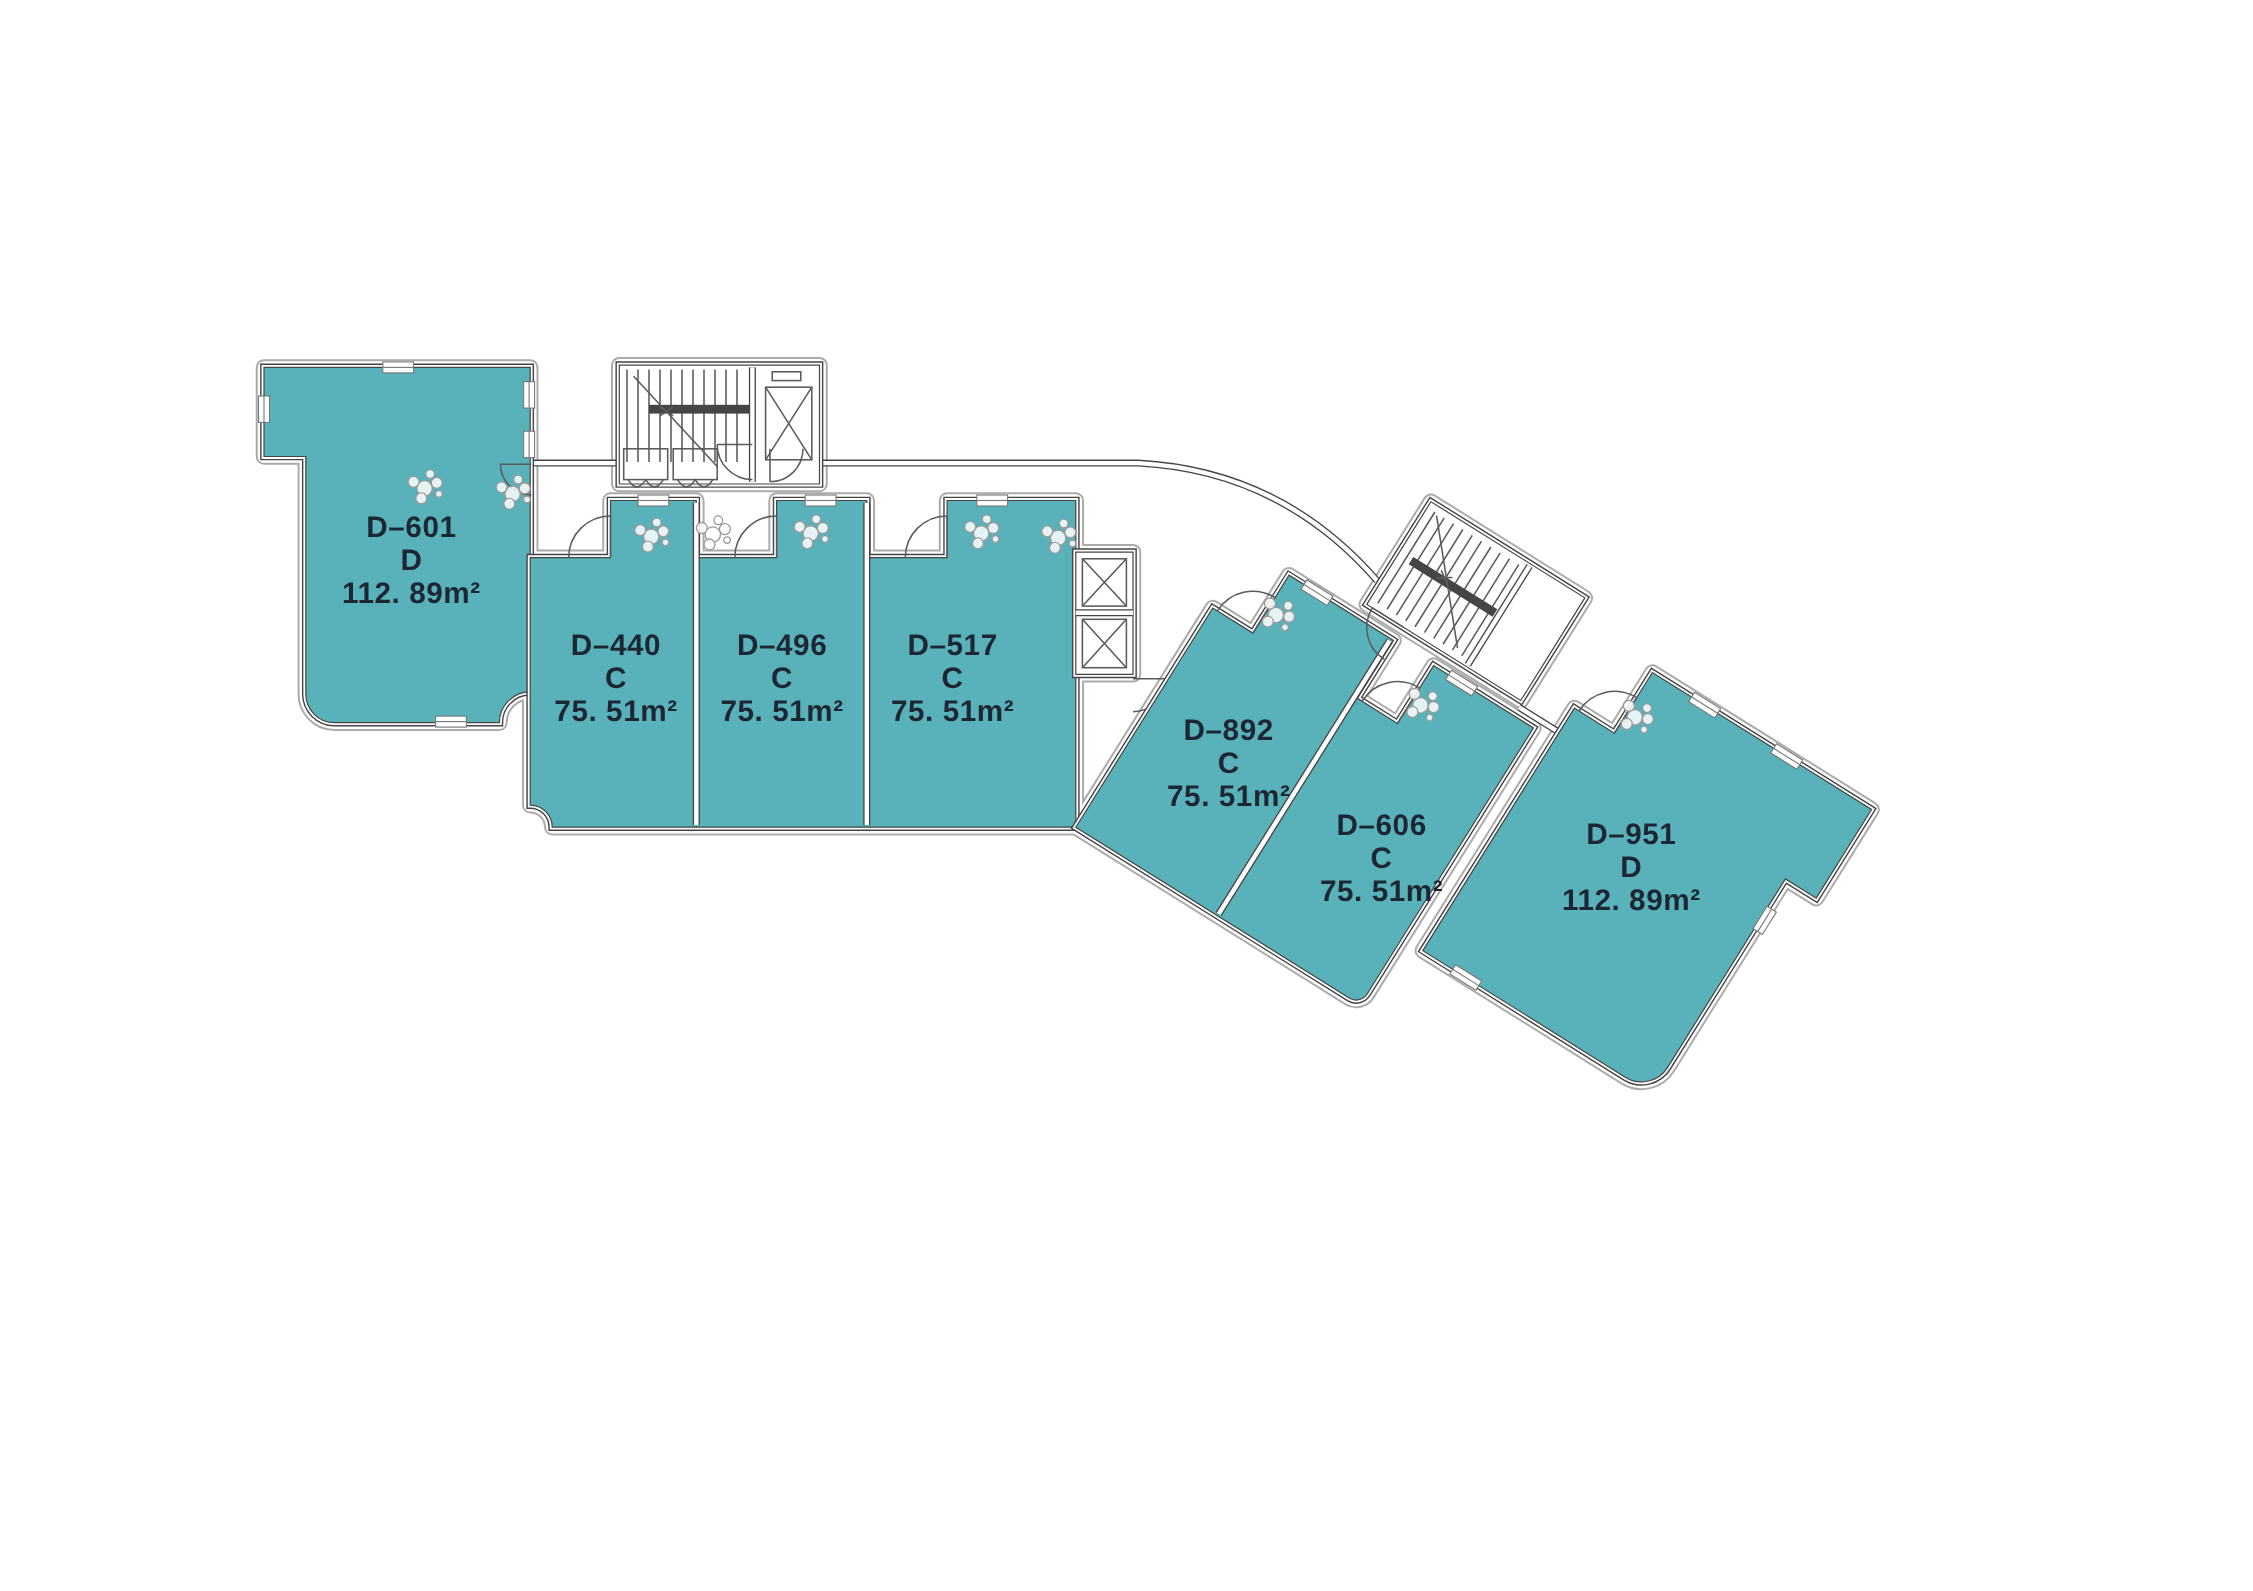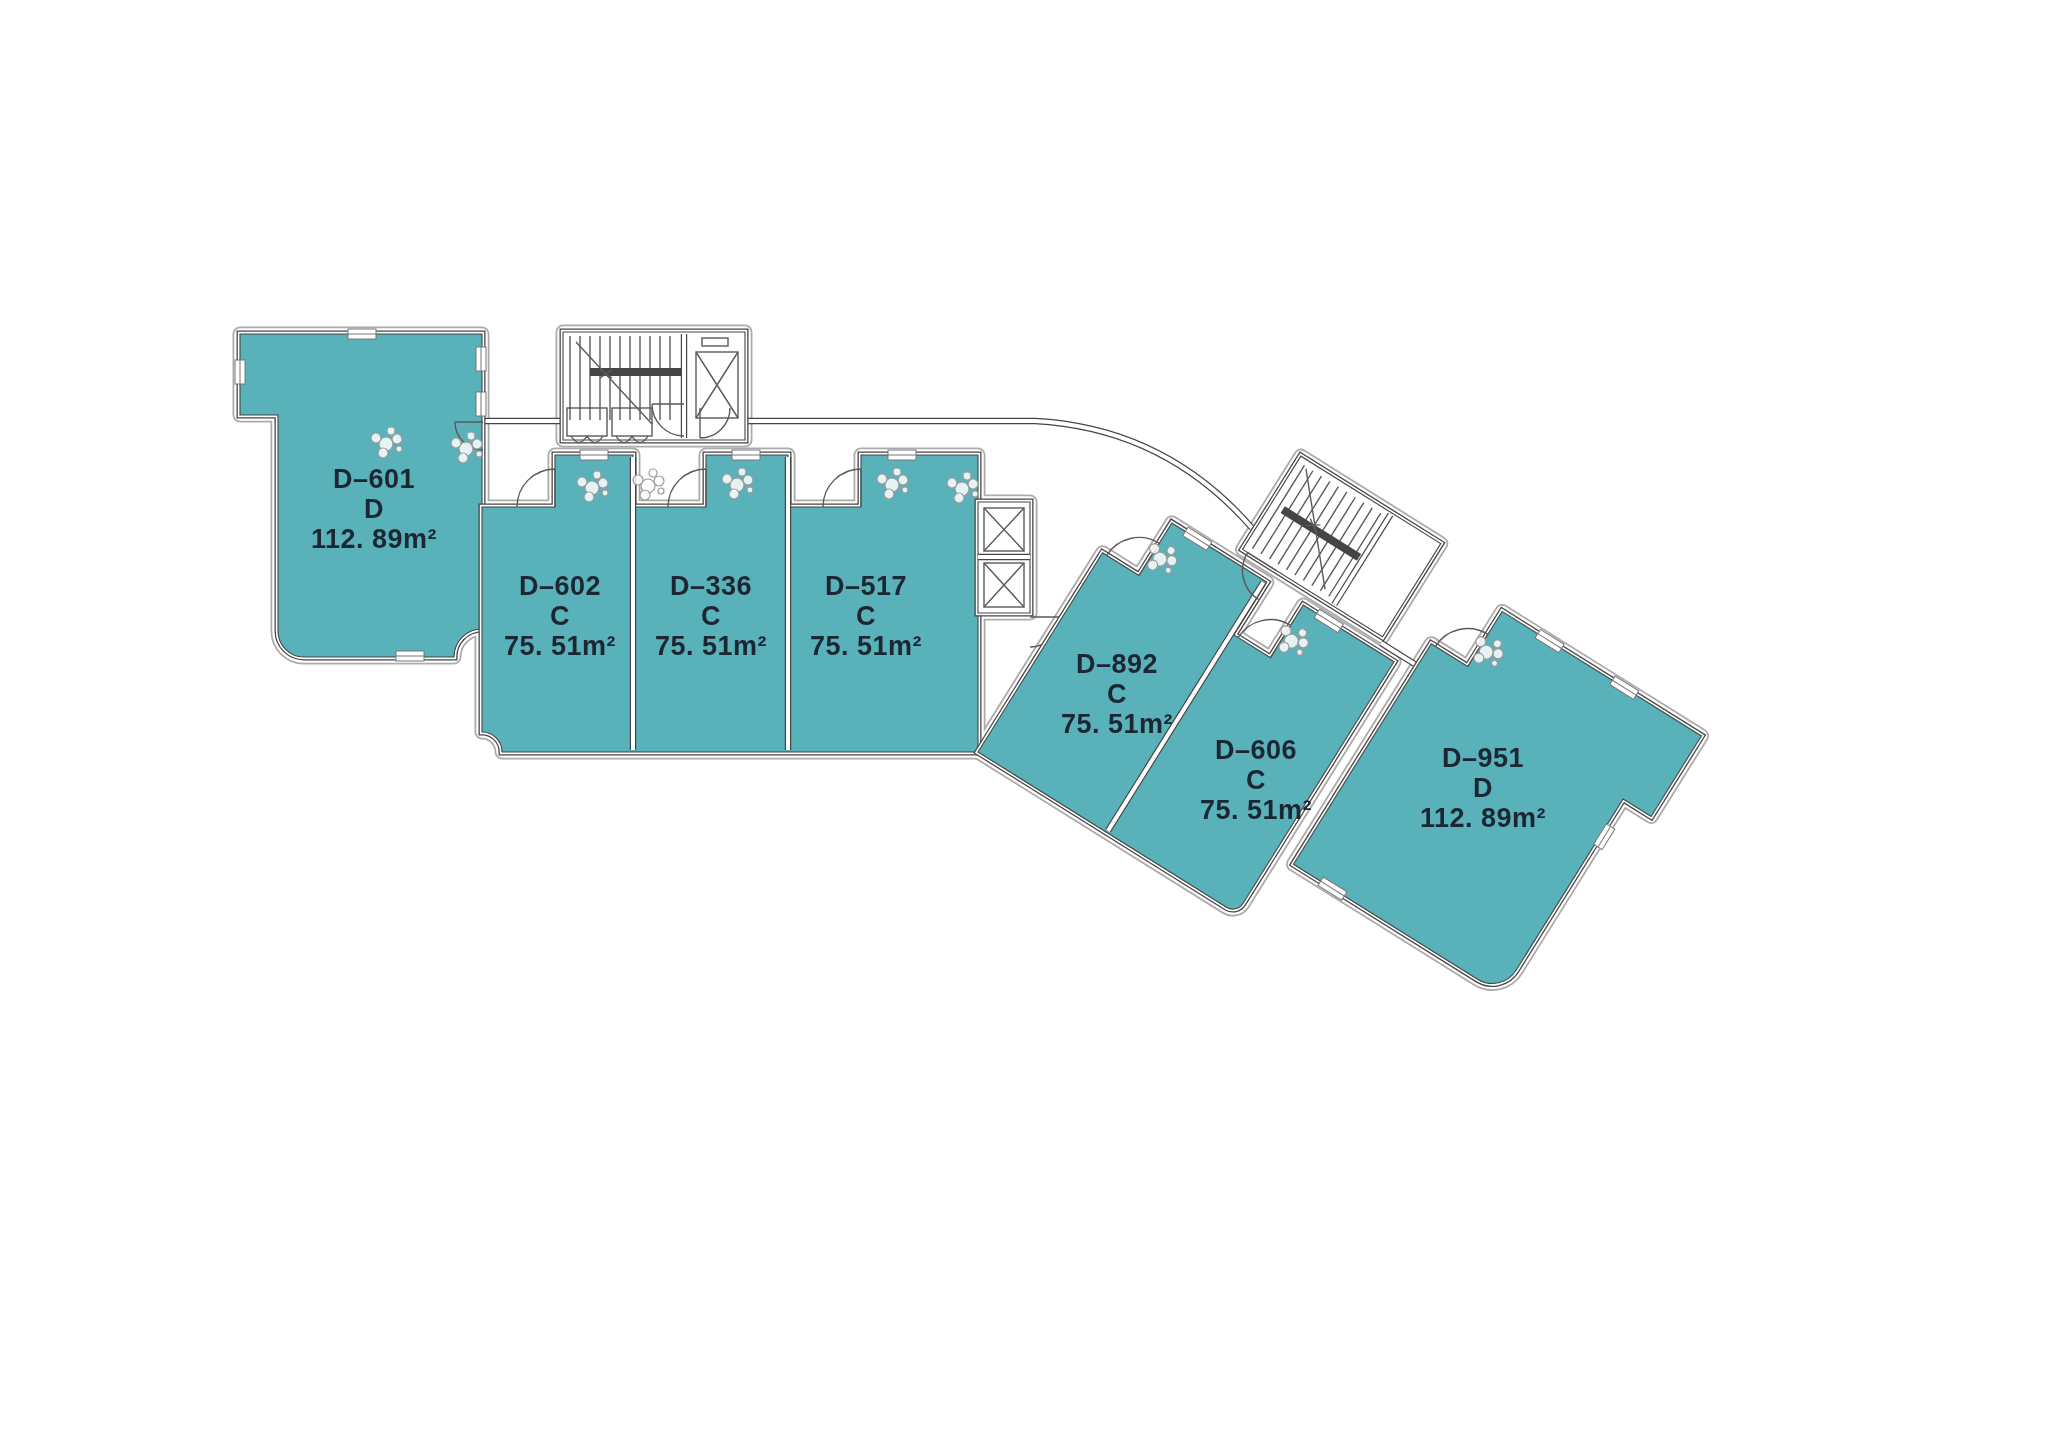--- a/index.html
+++ b/index.html
@@ -232,26 +232,26 @@
     <use href="#plant" x="962" y="489"></use>
   </g>
 </svg>
 
 <div class="ulabel" style="left:374px;top:509px">
   <div>D–601</div>
   <div>D</div>
   <div>112. 89m²</div>
 </div>
 <div class="ulabel" style="left:560px;top:616px">
-  <div>D–602</div>
+  <div>D–440</div>
   <div>C</div>
   <div>75. 51m²</div>
 </div>
 <div class="ulabel" style="left:711px;top:616px">
-  <div>D–336</div>
+  <div>D–496</div>
   <div>C</div>
   <div>75. 51m²</div>
 </div>
 <div class="ulabel" style="left:866px;top:616px">
   <div>D–517</div>
   <div>C</div>
   <div>75. 51m²</div>
 </div>
 <div class="ulabel" style="left:1117px;top:694px">
   <div>D–892</div>

